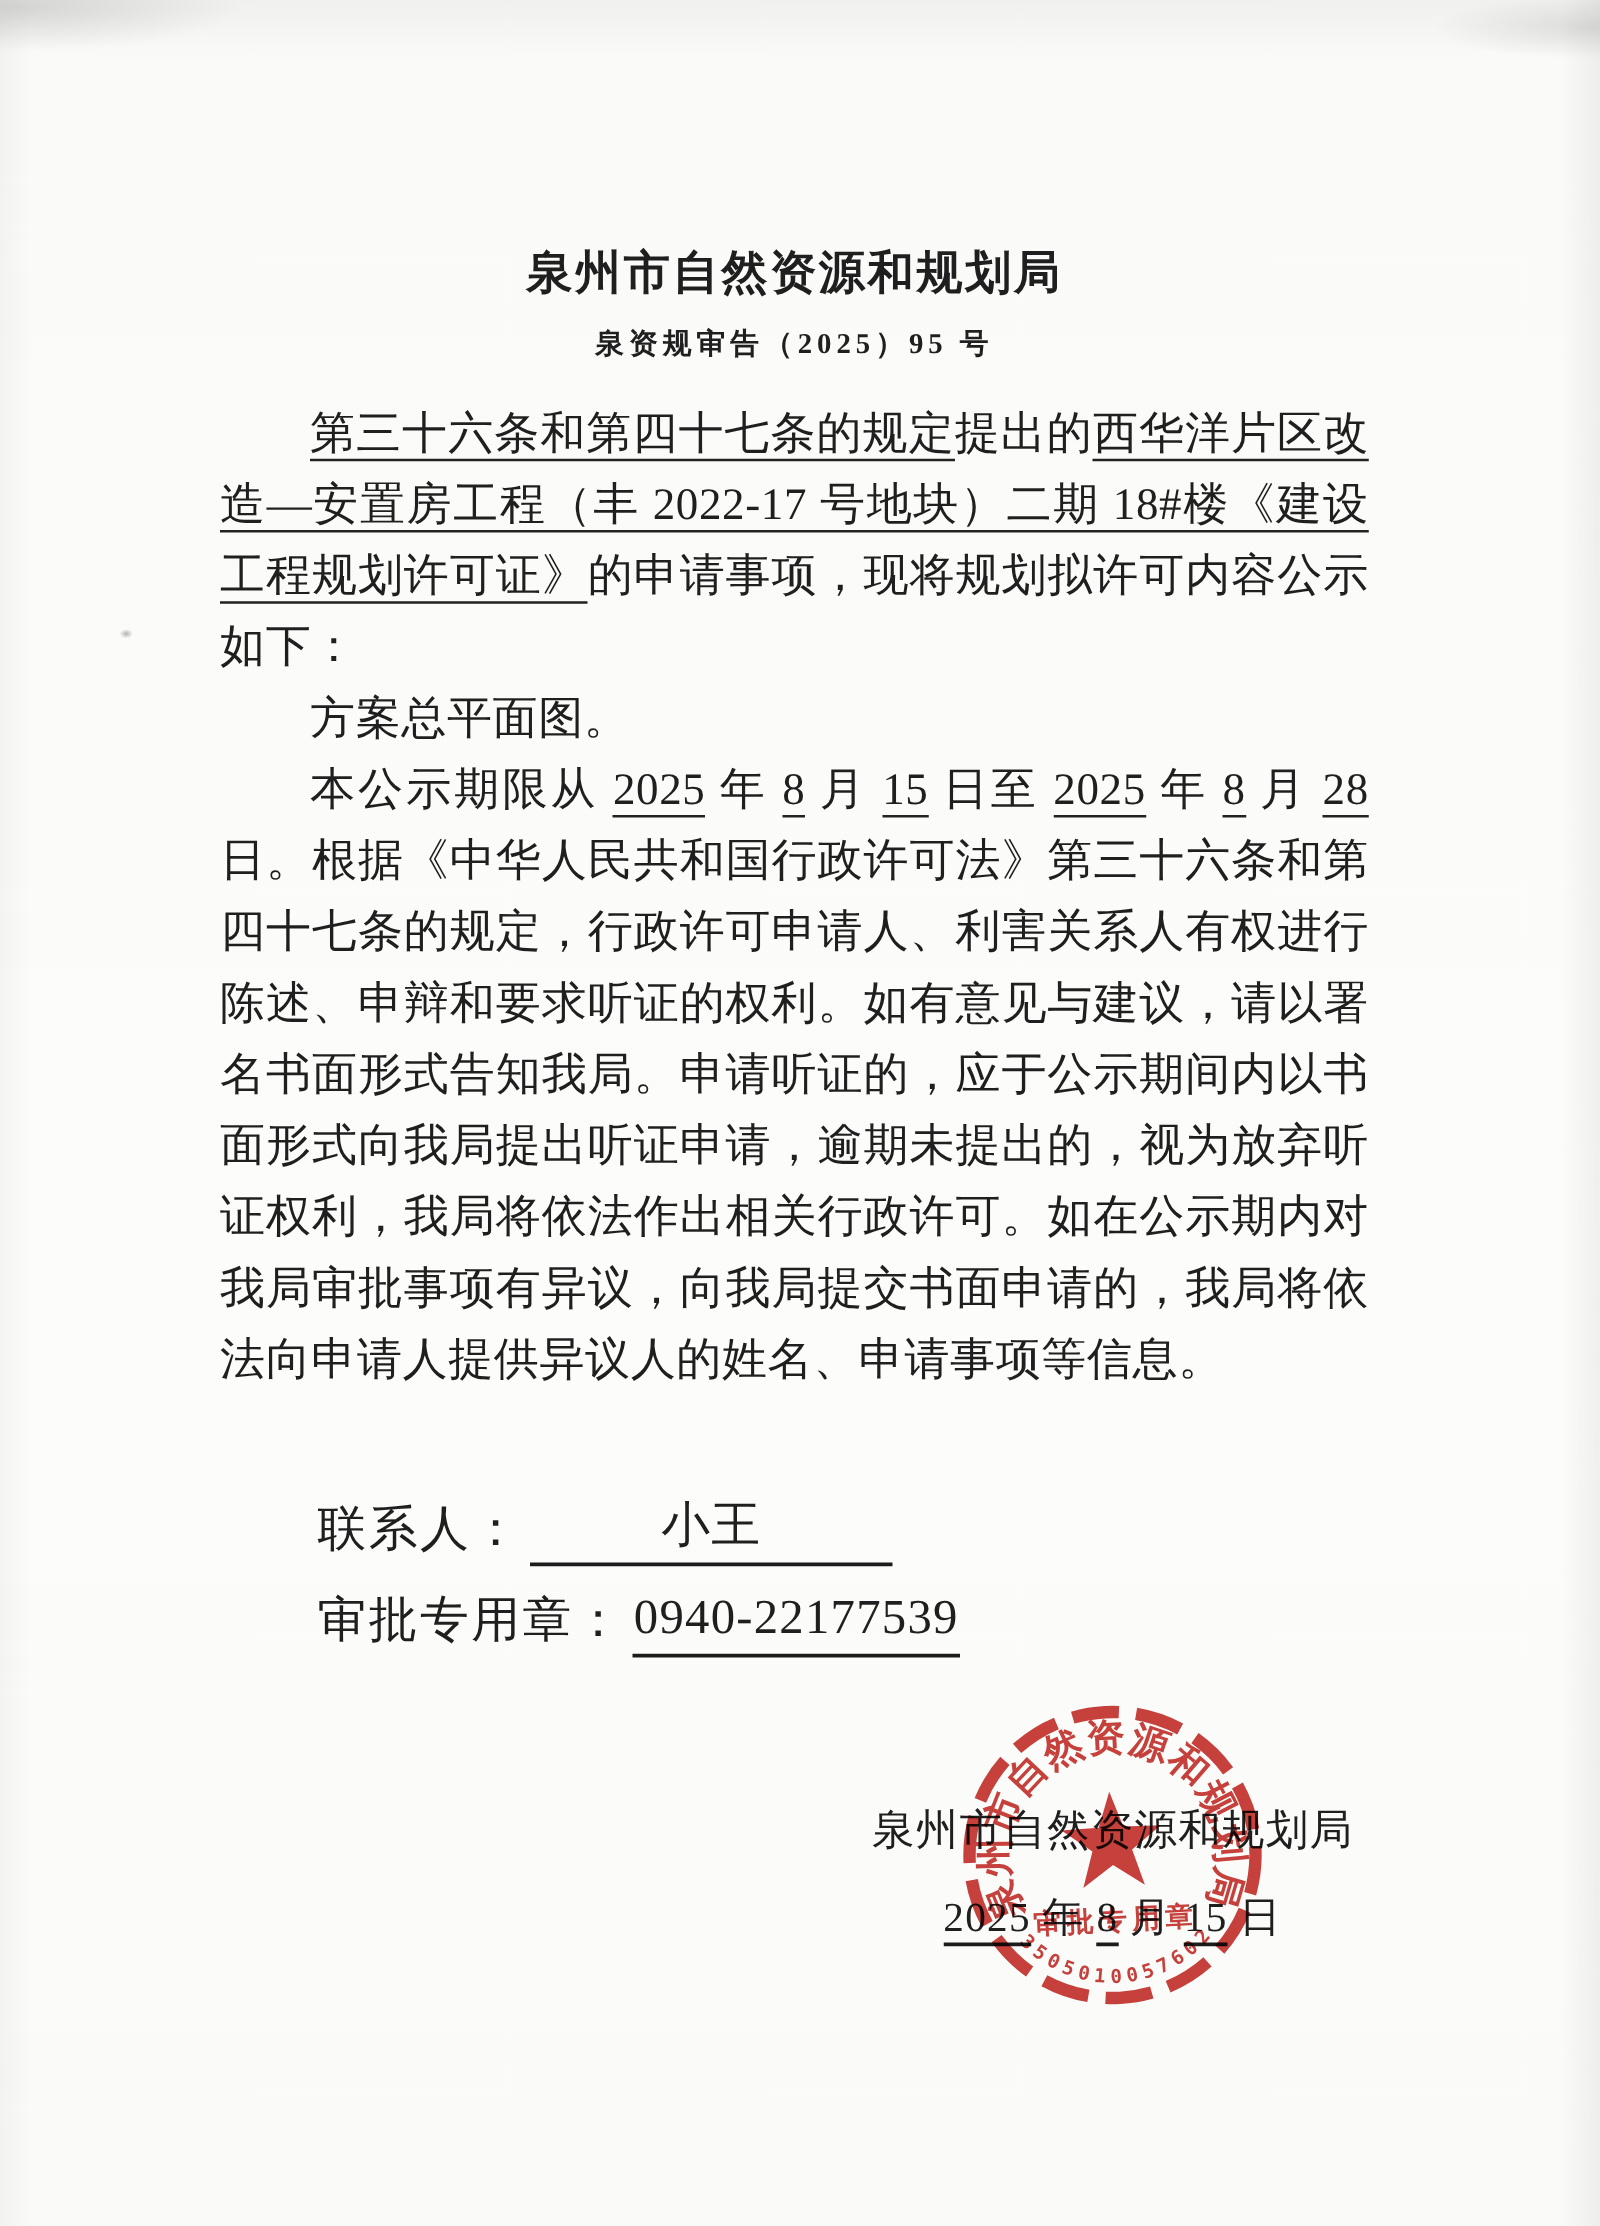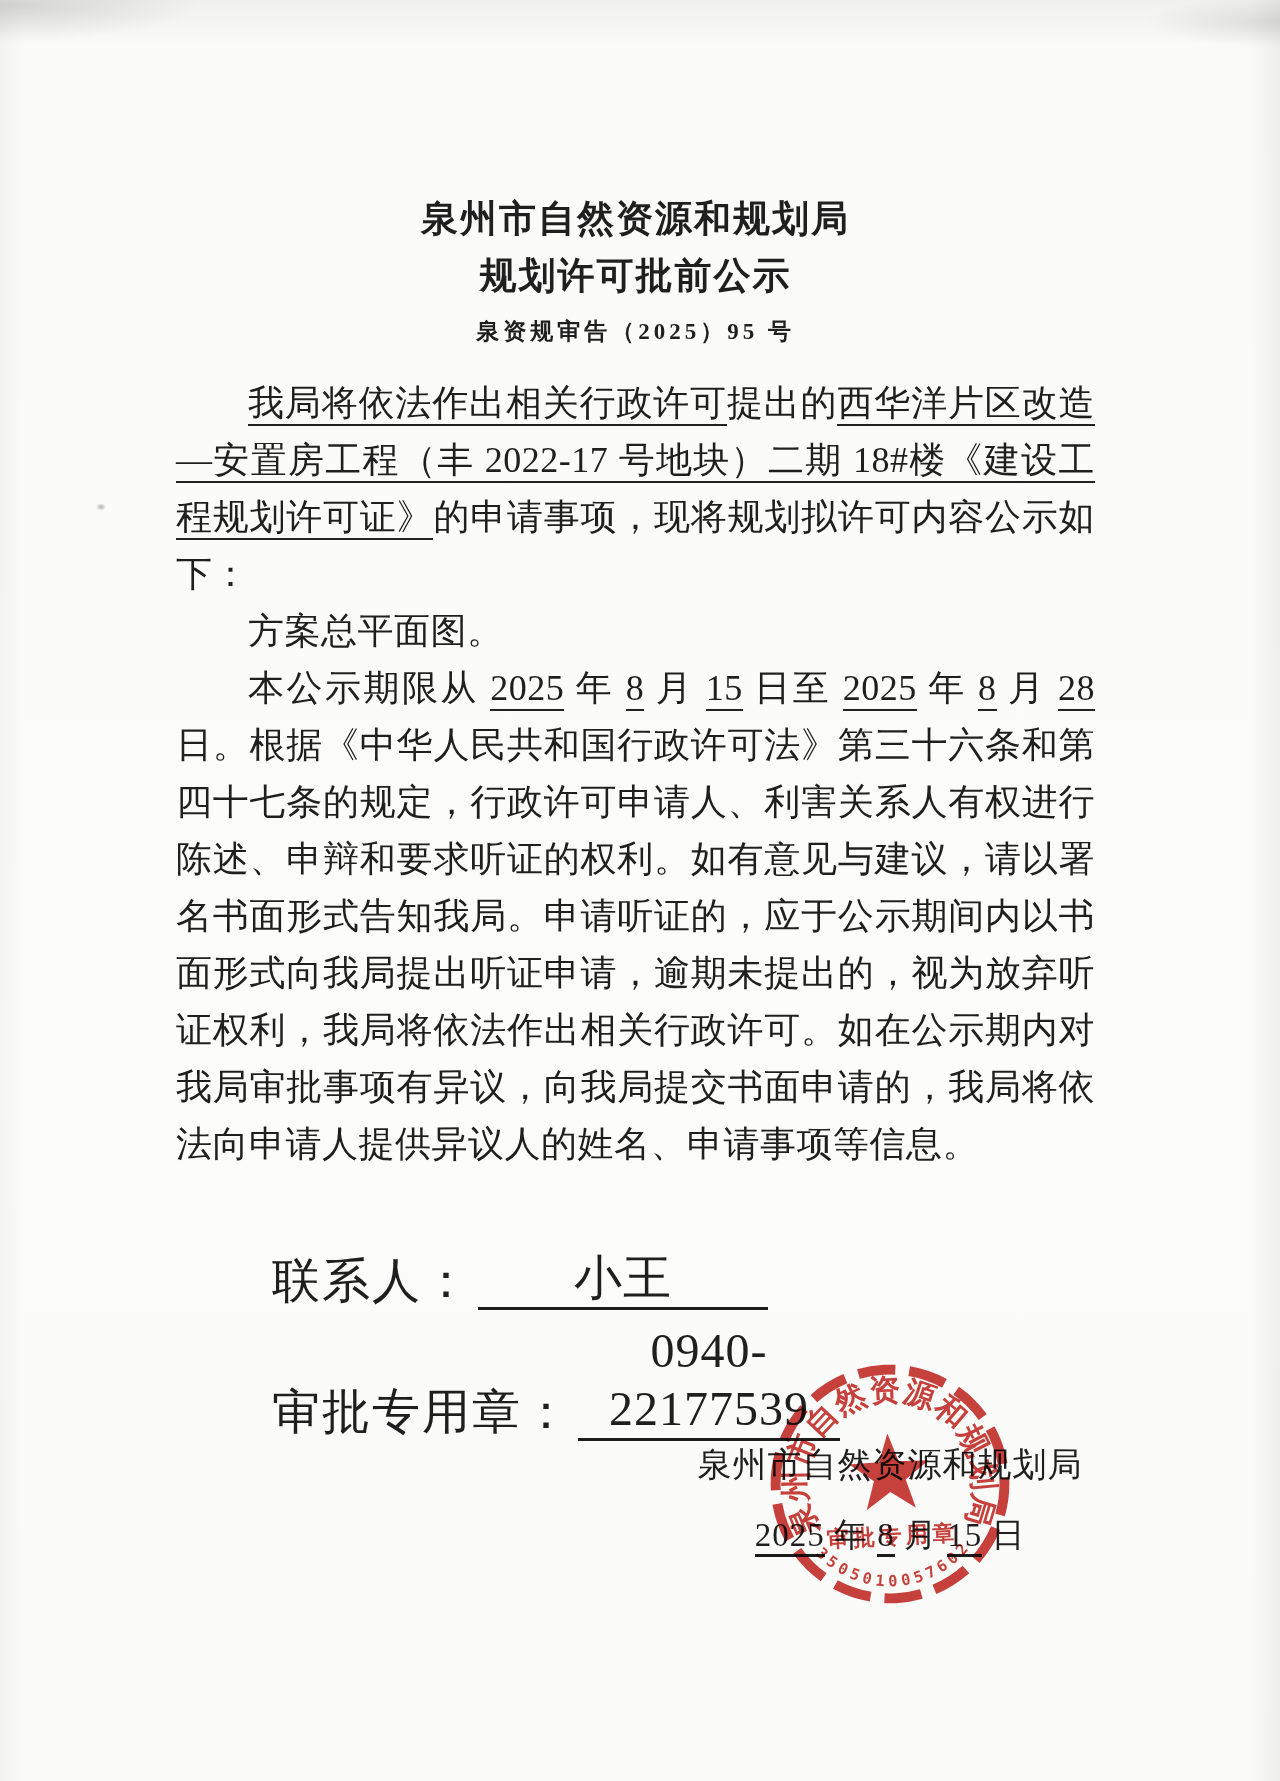--- a/index.html
+++ b/index.html
@@ -18,21 +18,21 @@
       radial-gradient(ellipse 7px 5px at 101px 507px, rgba(90,90,90,.45), transparent 75%),
       linear-gradient(90deg, rgba(0,0,0,.03) 0, transparent 2%, transparent 97.5%, rgba(0,0,0,.05) 100%),
       linear-gradient(180deg,#f0f0ee 0,#fafaf8 2.5%,#fcfcfa 60%,#fafaf8 100%);
   }
   .title{ text-align:center; font-weight:bold; font-size:37px; line-height:57px; letter-spacing:2px;}
   .doc-number{ text-align:center; font-size:23px; font-weight:bold; letter-spacing:4px; margin-top:12px;}
   .body-text{ margin-top:28px; font-size:36px; line-height:57px; letter-spacing:.5px; text-align:justify;}
   .body-text p{ margin:0; }
   .para{ text-indent:2em; }
   .u{ border-bottom:2px solid #222; padding-bottom:1px; }
-  .contact{ margin-top:76px; font-size:48px; line-height:58px; }
+  .contact{ margin-top:76px; font-size:39px; line-height:58px; }
   .contact-row{ padding-left:2em; margin-bottom:12px; }
   .contact-label{ letter-spacing:2px; }
   .fill-line{
     display:inline-block; text-align:center; letter-spacing:1px;
     border-bottom:3px solid #1c1c1c; margin-left:6px; padding-bottom:0;
     vertical-align:bottom;
   }
   .fill-person{ width:290px; }
   .fill-phone{ width:262px; }
   .signature{
@@ -52,27 +52,26 @@
   .stamp .seal-label{ font-size:20px; font-weight:bold; letter-spacing:4px; font-family:"Liberation Serif","DejaVu Serif",serif; }
   .stamp .code-text{ font-size:14px; font-weight:bold; letter-spacing:4px; font-family:"DejaVu Sans Mono",monospace; }
 </style>
 </head>
 <body>
 
 <div class="page">
 
   <div class="title">
     <div>泉州市自然资源和规划局</div>
-    <div>规划许可批前公示</div>
   </div>
 
   <div class="doc-number">泉资规审告（2025）95 号</div>
 
   <div class="body-text">
-    <p class="para"><span class="u">我局将依法作出相关行政许可</span><span>提出的</span><span class="u">西华洋片区改造—安置房工程（丰 2022-17 号地块）二期 18#楼《建设工程规划许可证》</span><span>的申请事项，现将规划拟许可内容公示如下：</span></p>
+    <p class="para"><span class="u">第三十六条和第四十七条的规定</span><span>提出的</span><span class="u">西华洋片区改造—安置房工程（丰 2022-17 号地块）二期 18#楼《建设工程规划许可证》</span><span>的申请事项，现将规划拟许可内容公示如下：</span></p>
     <p class="para">方案总平面图。</p>
     <p class="para"><span>本公示期限从 </span><span class="u">2025</span><span> 年 </span><span class="u">8</span><span> 月 </span><span class="u">15</span><span> 日至 </span><span class="u">2025</span><span> 年 </span><span class="u">8</span><span> 月 </span><span class="u">28</span><span> 日。根据《中华人民共和国行政许可法》第三十六条和第四十七条的规定，行政许可申请人、利害关系人有权进行陈述、申辩和要求听证的权利。如有意见与建议，请以署名书面形式告知我局。申请听证的，应于公示期间内以书面形式向我局提出听证申请，逾期未提出的，视为放弃听证权利，我局将依法作出相关行政许可。如在公示期内对我局审批事项有异议，向我局提交书面申请的，我局将依法向申请人提供异议人的姓名、申请事项等信息。</span></p>
   </div>
 
   <div class="contact">
     <div class="contact-row">
       <span class="contact-label">联系人：</span><span class="fill-line fill-person">小王</span>
     </div>
     <div class="contact-row">
       <span class="contact-label">审批专用章：</span><span class="fill-line fill-phone">0940-22177539</span>

